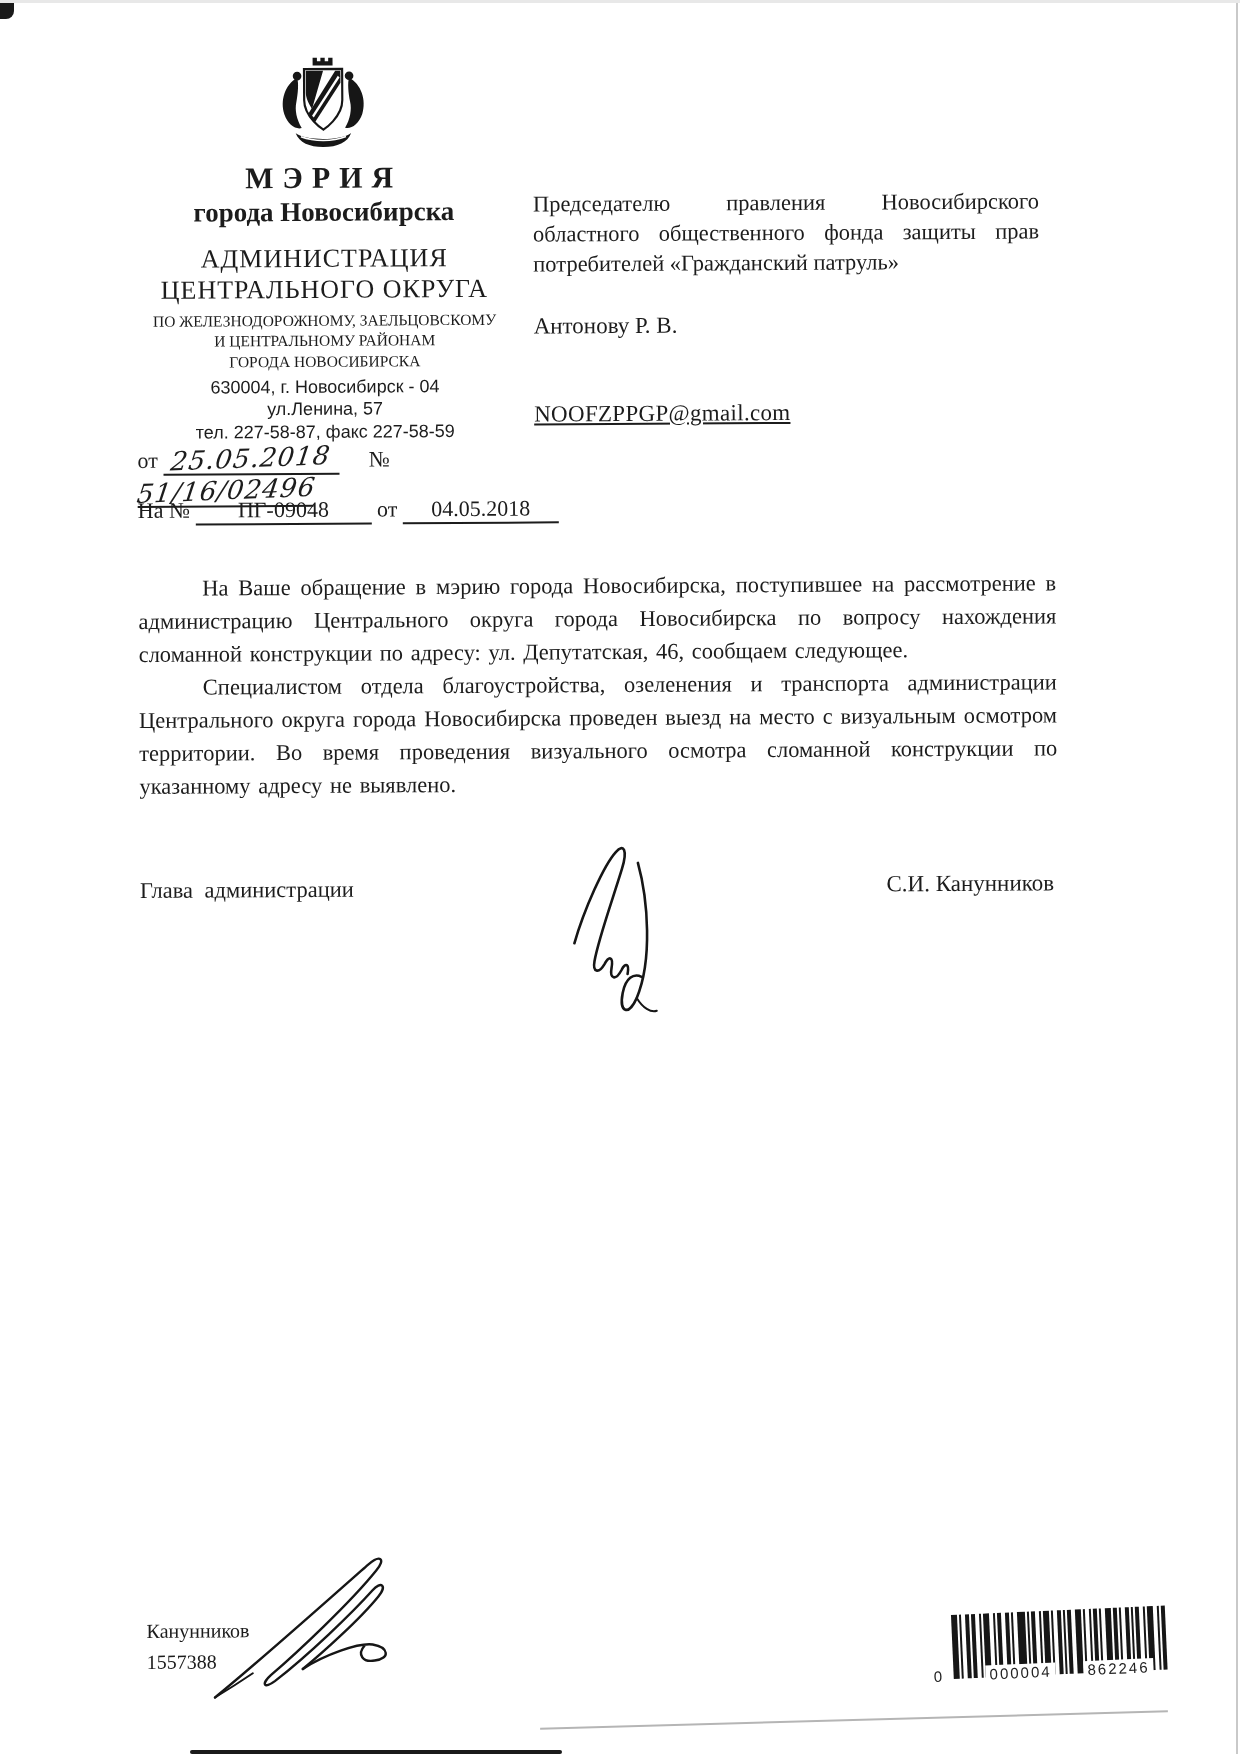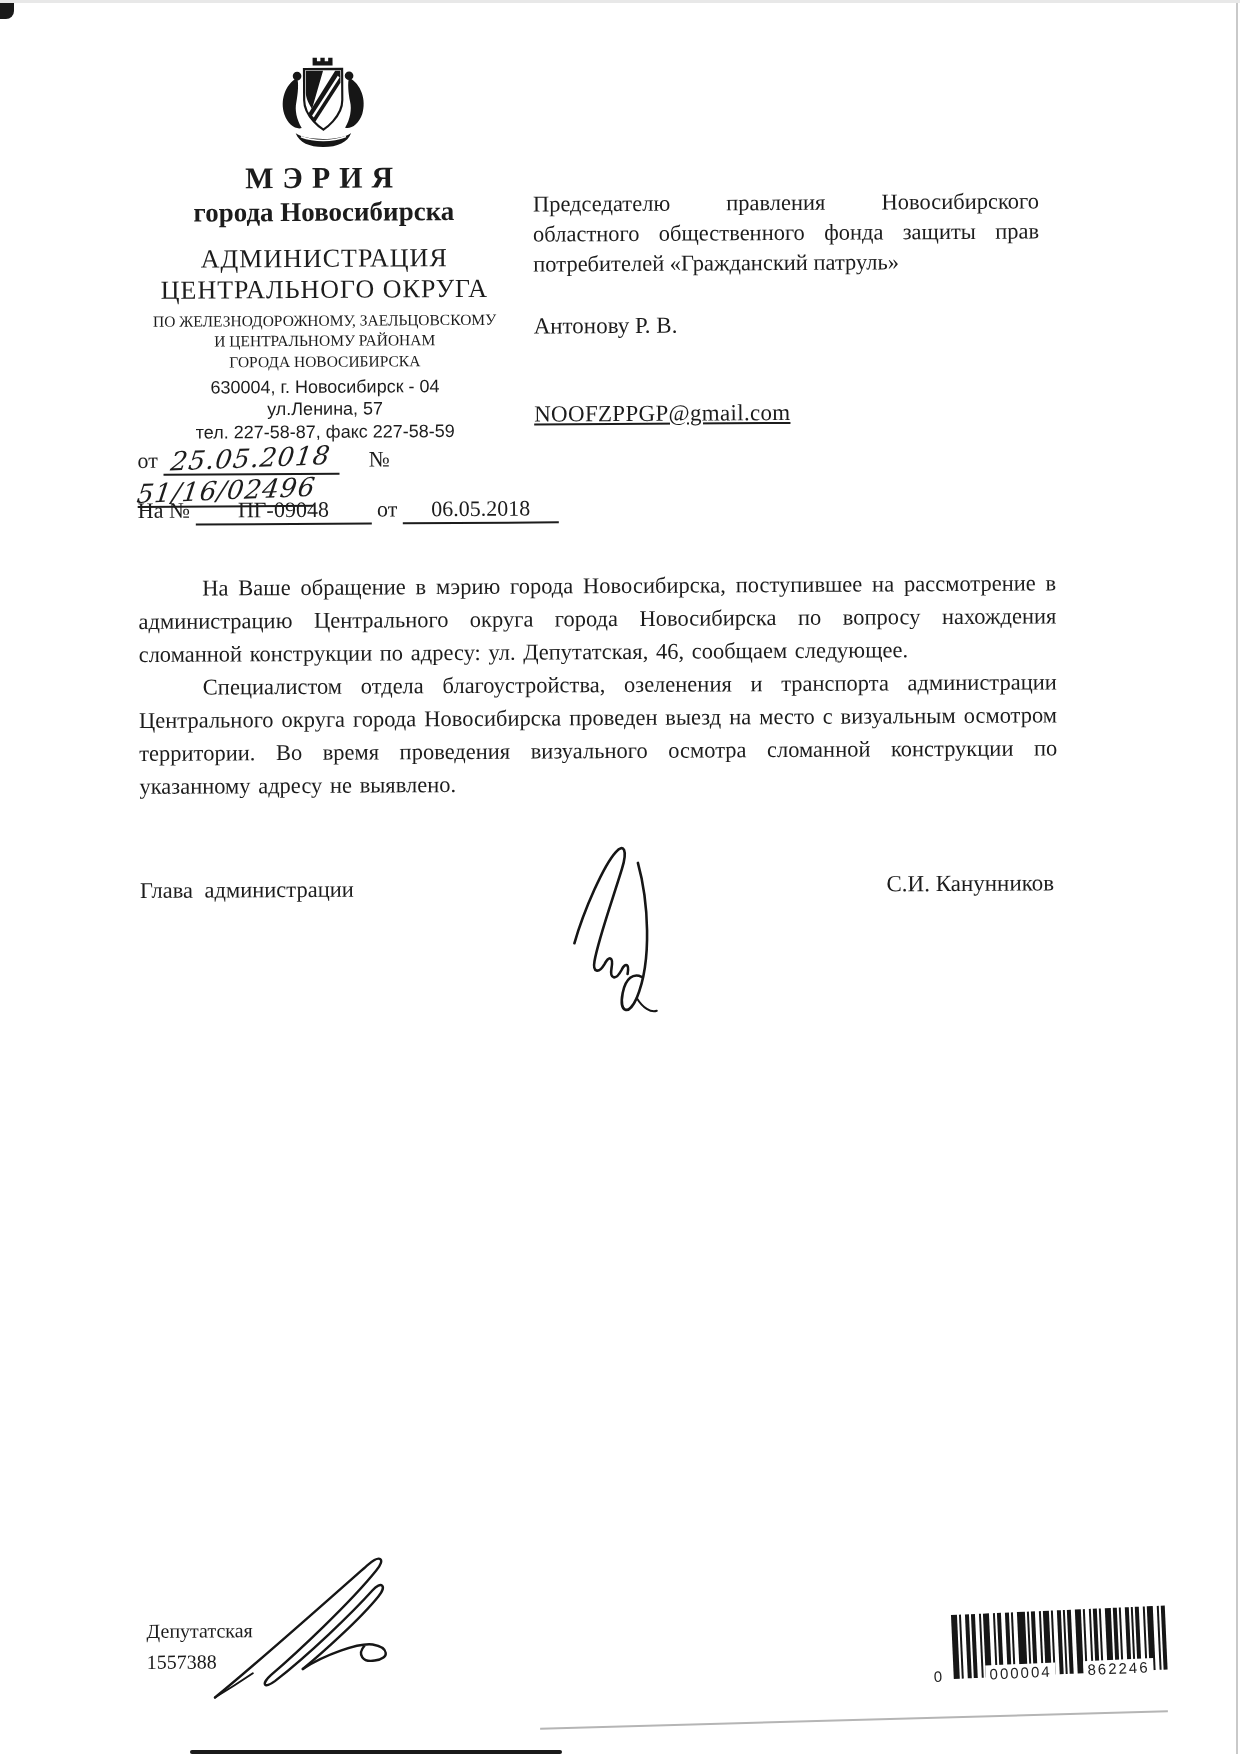--- a/index.html
+++ b/index.html
@@ -105,21 +105,21 @@
       <span>от</span>
       <span class="field f-date"><span class="hw">25.05.2018</span></span>
       <span class="field f-num" style="border-bottom:none;width:auto;">№</span>
       <span class="field f-date"><span class="hw">51/16/02496</span></span>
     </div>
 
     <div class="naline">
       <span>На  №</span>
       <span class="u f-in1" style="text-align:center;">ПГ-09048</span>
       <span>от</span>
-      <span class="u f-in2" style="text-align:center;">06.05.2018</span>
+      <span class="u f-in2" style="text-align:center;">04.05.2018</span>
     </div>
 
     <div class="recipient">Председателю правления Новосибирского областного общественного фонда защиты прав потребителей «Гражданский патруль»</div>
     <div class="rec-name">Антонову Р. В.</div>
     <div class="rec-email">NOOFZPPGP@gmail.com</div>
 
     <div class="body-text">
       <p>На Ваше обращение в мэрию города Новосибирска, поступившее на рассмотрение в администрацию Центрального округа города Новосибирска по вопросу нахождения сломанной конструкции по адресу: ул. Депутатская, 46, сообщаем следующее.</p>
       <p>Специалистом отдела благоустройства, озеленения и транспорта администрации Центрального округа города Новосибирска проведен выезд на место с визуальным осмотром территории. Во время проведения визуального осмотра сломанной конструкции по указанному адресу не выявлено.</p>
     </div>
@@ -128,21 +128,21 @@
     <svg class="sig-svg" width="165" height="175" viewBox="0 0 165 175">
       <g fill="none" stroke="#161616" stroke-width="2.6" stroke-linecap="round">
         <path d="M22,100 C32,66 52,22 64,9 C72,0 76,7 70,26 C60,58 46,96 42,118 C40,129 46,131 52,121 C57,112 61,114 59,125 C57,136 63,138 69,127 C73,119 77,121 75,131"></path>
         <path d="M86,20 C96,57 100,118 84,155 C76,173 66,170 70,150 C73,135 81,130 89,134"></path>
         <path d="M84,155 C90,165 98,170 104,168" stroke-width="2"></path>
       </g>
     </svg>
     <div class="sig-name">С.И. Канунников</div>
 
     <div class="exec">
-      <div>Депутатская</div>
+      <div>Канунников</div>
       <div>1557388</div>
     </div>
     <svg class="exec-sig" width="220" height="170" viewBox="0 0 220 170">
       <g fill="none" stroke="#161616" stroke-width="2.4" stroke-linecap="round">
         <path d="M14,152 C54,120 136,48 168,20 C180,10 186,14 176,26 C150,58 96,108 70,130 C60,139 63,144 74,136 C108,110 152,68 172,46 C181,36 187,41 178,52 C160,74 122,108 102,124"></path>
         <path d="M102,124 C124,110 158,98 172,100 C188,103 190,114 174,116 C162,118 156,110 164,101"></path>
         <path d="M14,152 C24,146 40,136 52,128" stroke-width="2"></path>
       </g>
     </svg>
 

